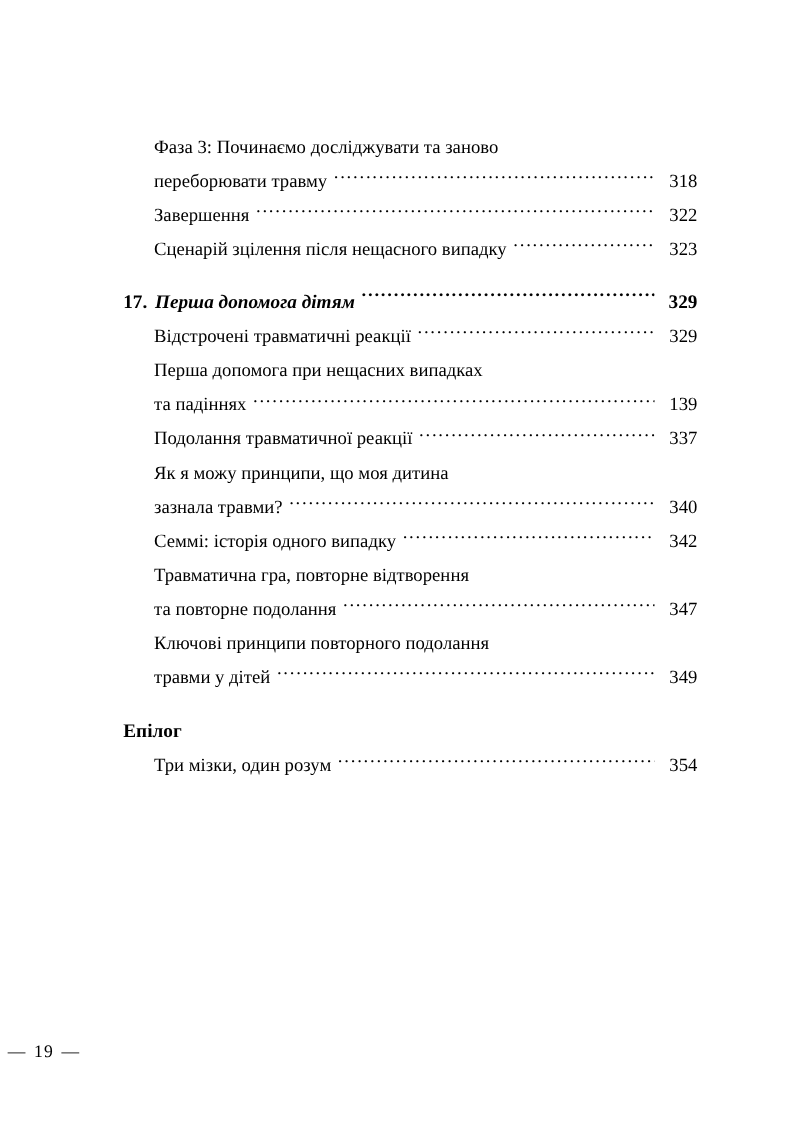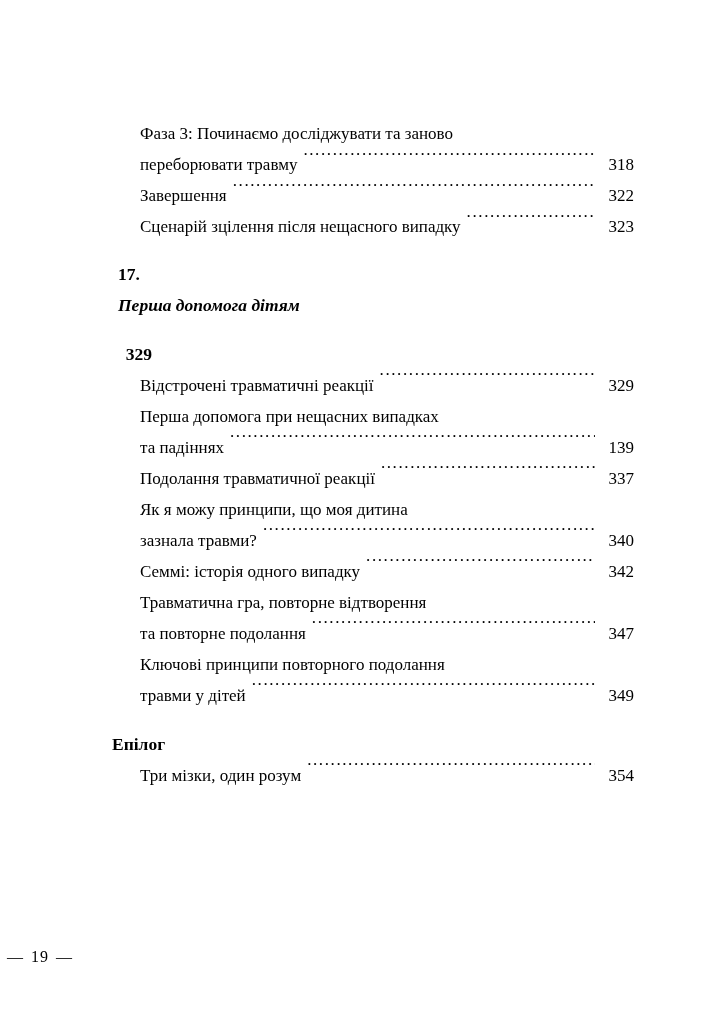--- a/index.html
+++ b/index.html
@@ -25,21 +25,21 @@
   .toc {
     position: absolute;
     left: 112px;
     top: 118px;
     width: 522px;
   }
 
   
   .entry {
     display: flex;
-    align-items: flex-start;
+    align-items: center;
     font-size: 17px;
     line-height: 31px;
     white-space: nowrap;
   }
   .entry .txt {
     flex: 0 0 auto;
   }
   .entry .leader {
     flex: 1 1 auto;
     margin: 0 5px 0 6px;
@@ -77,21 +77,20 @@
   .lvl-sub { padding-left: 28px; }
   .lvl-chap { padding-left: 0px; }
 
   .chapter {
     display: flex;
     align-items: baseline;
     font-size: 17.5px;
     line-height: 31px;
     font-weight: bold;
     white-space: nowrap;
-    flex-direction: column;
   }
   .chapter .num {
     flex: 0 0 auto;
     font-style: normal;
     font-weight: bold;
     padding-right: 7px;
   }
   .chapter .title {
     flex: 0 0 auto;
     font-style: italic;

